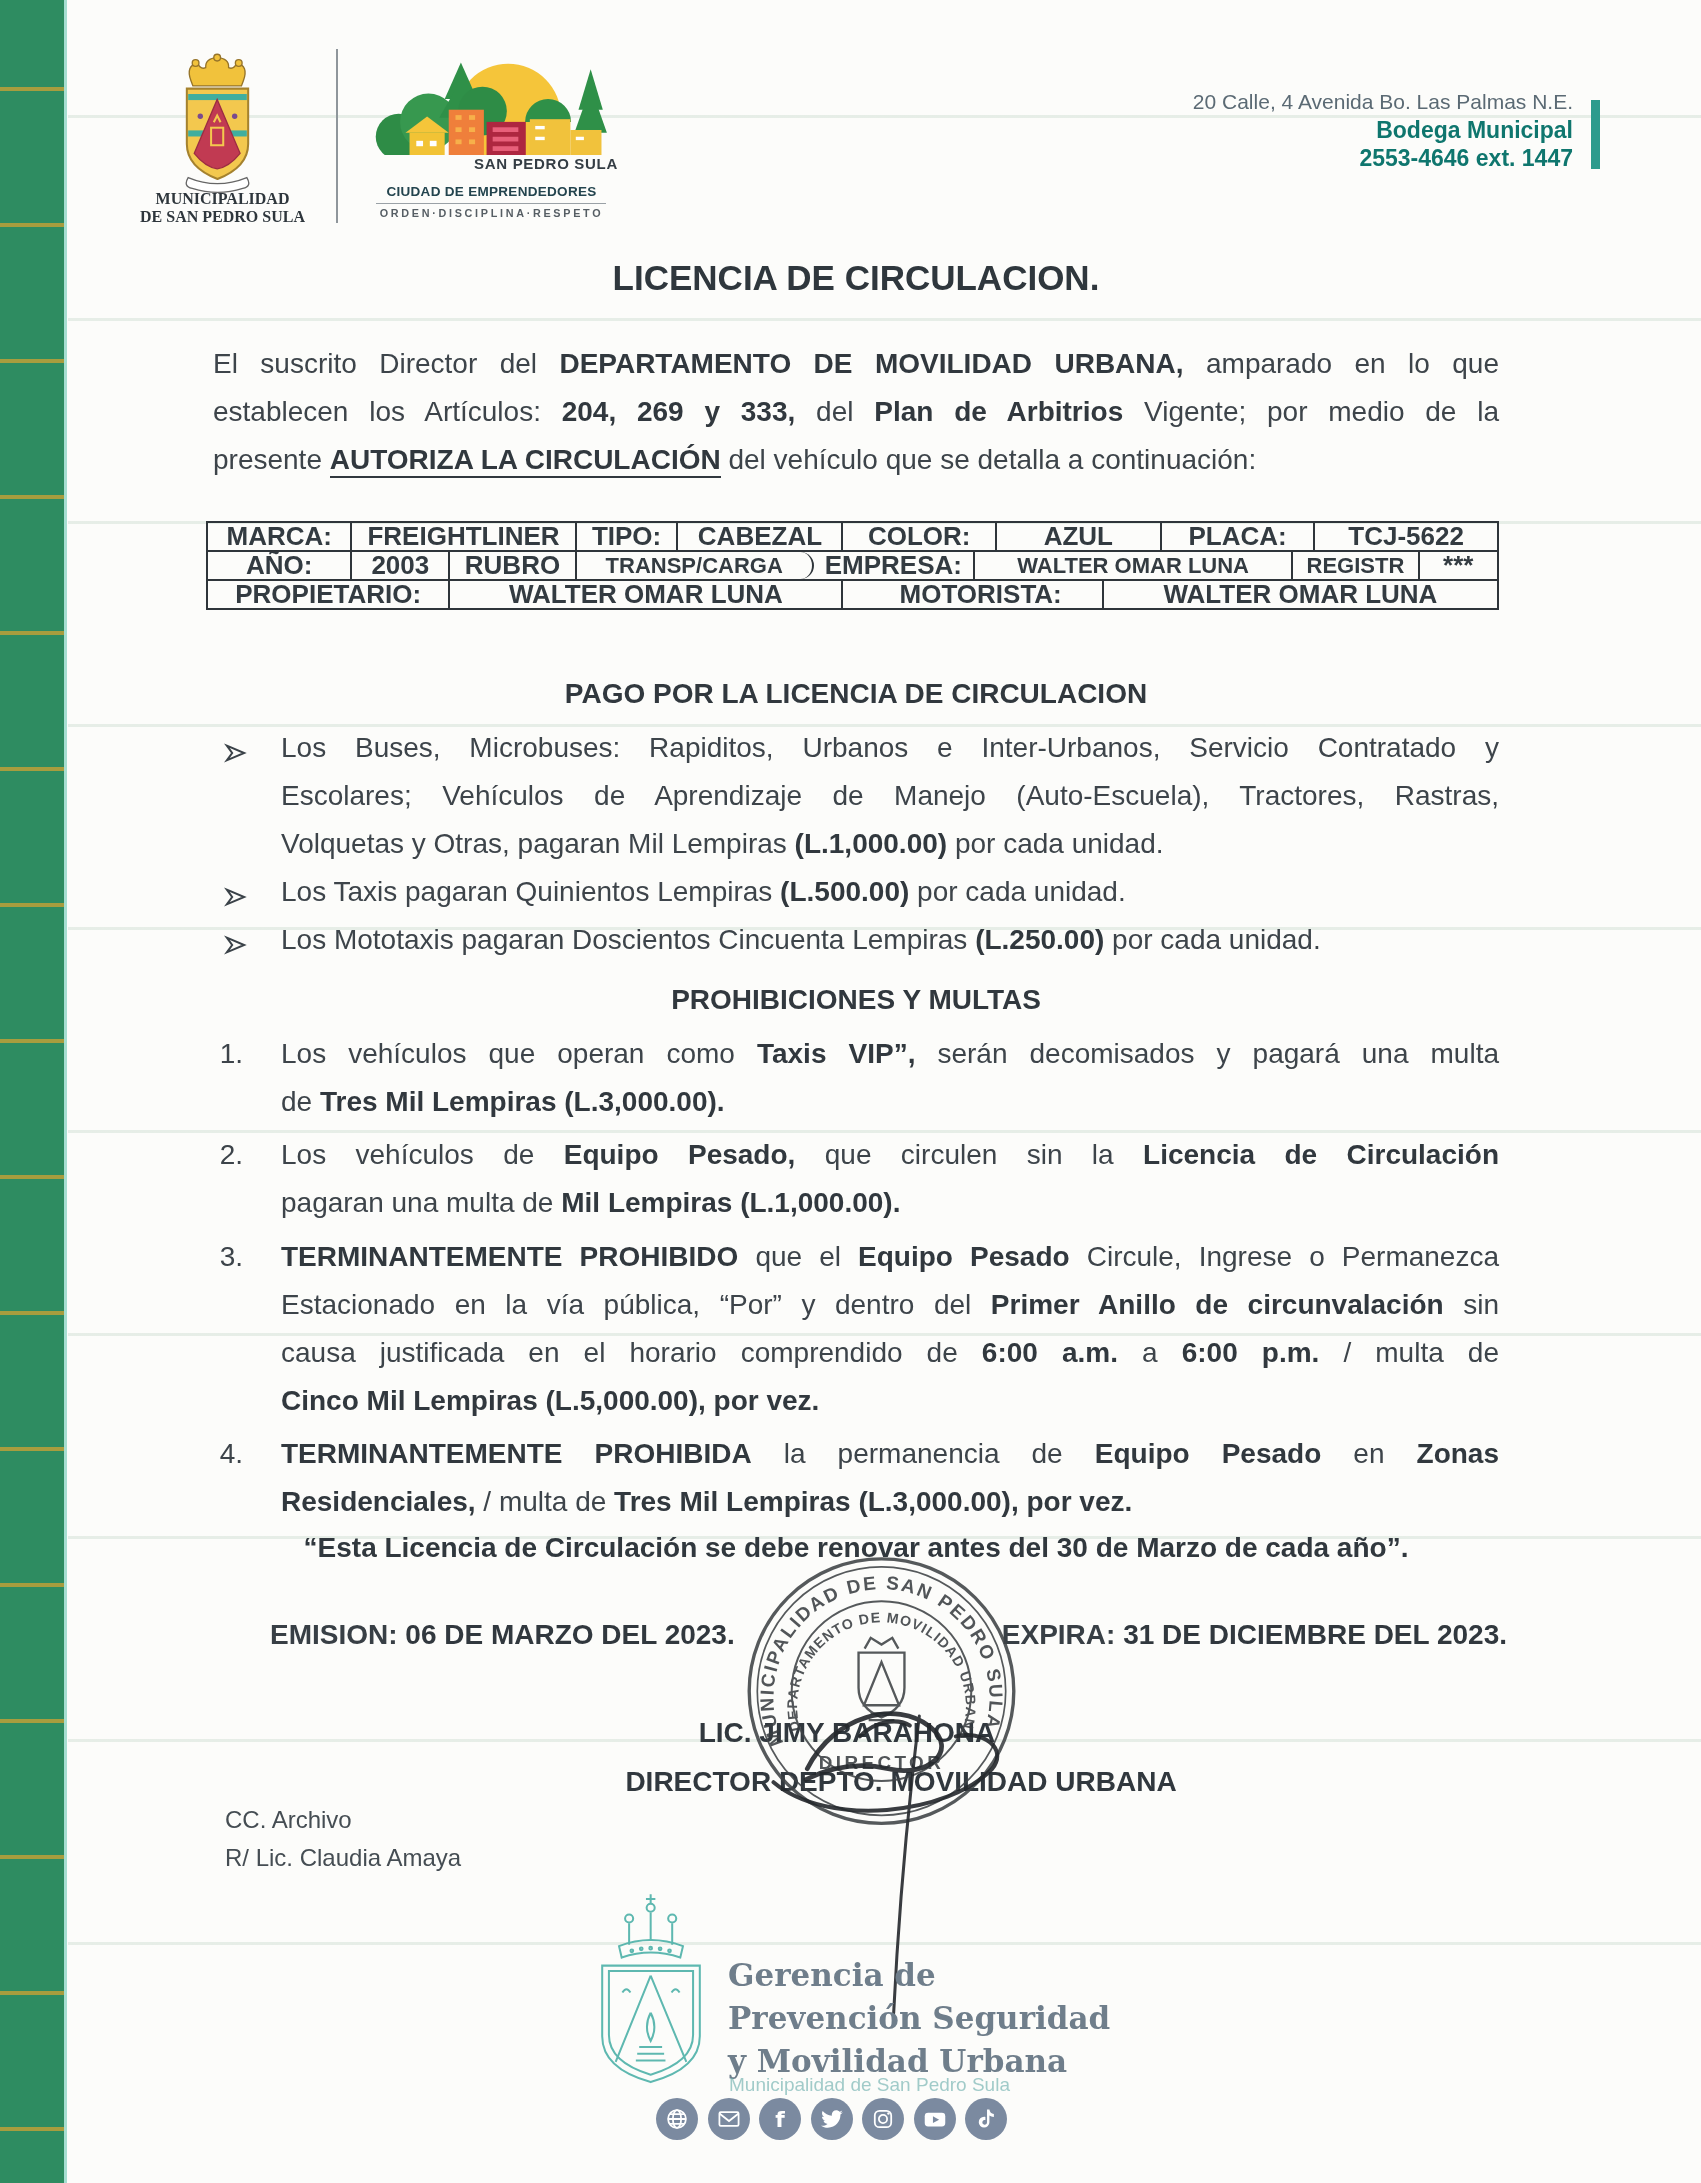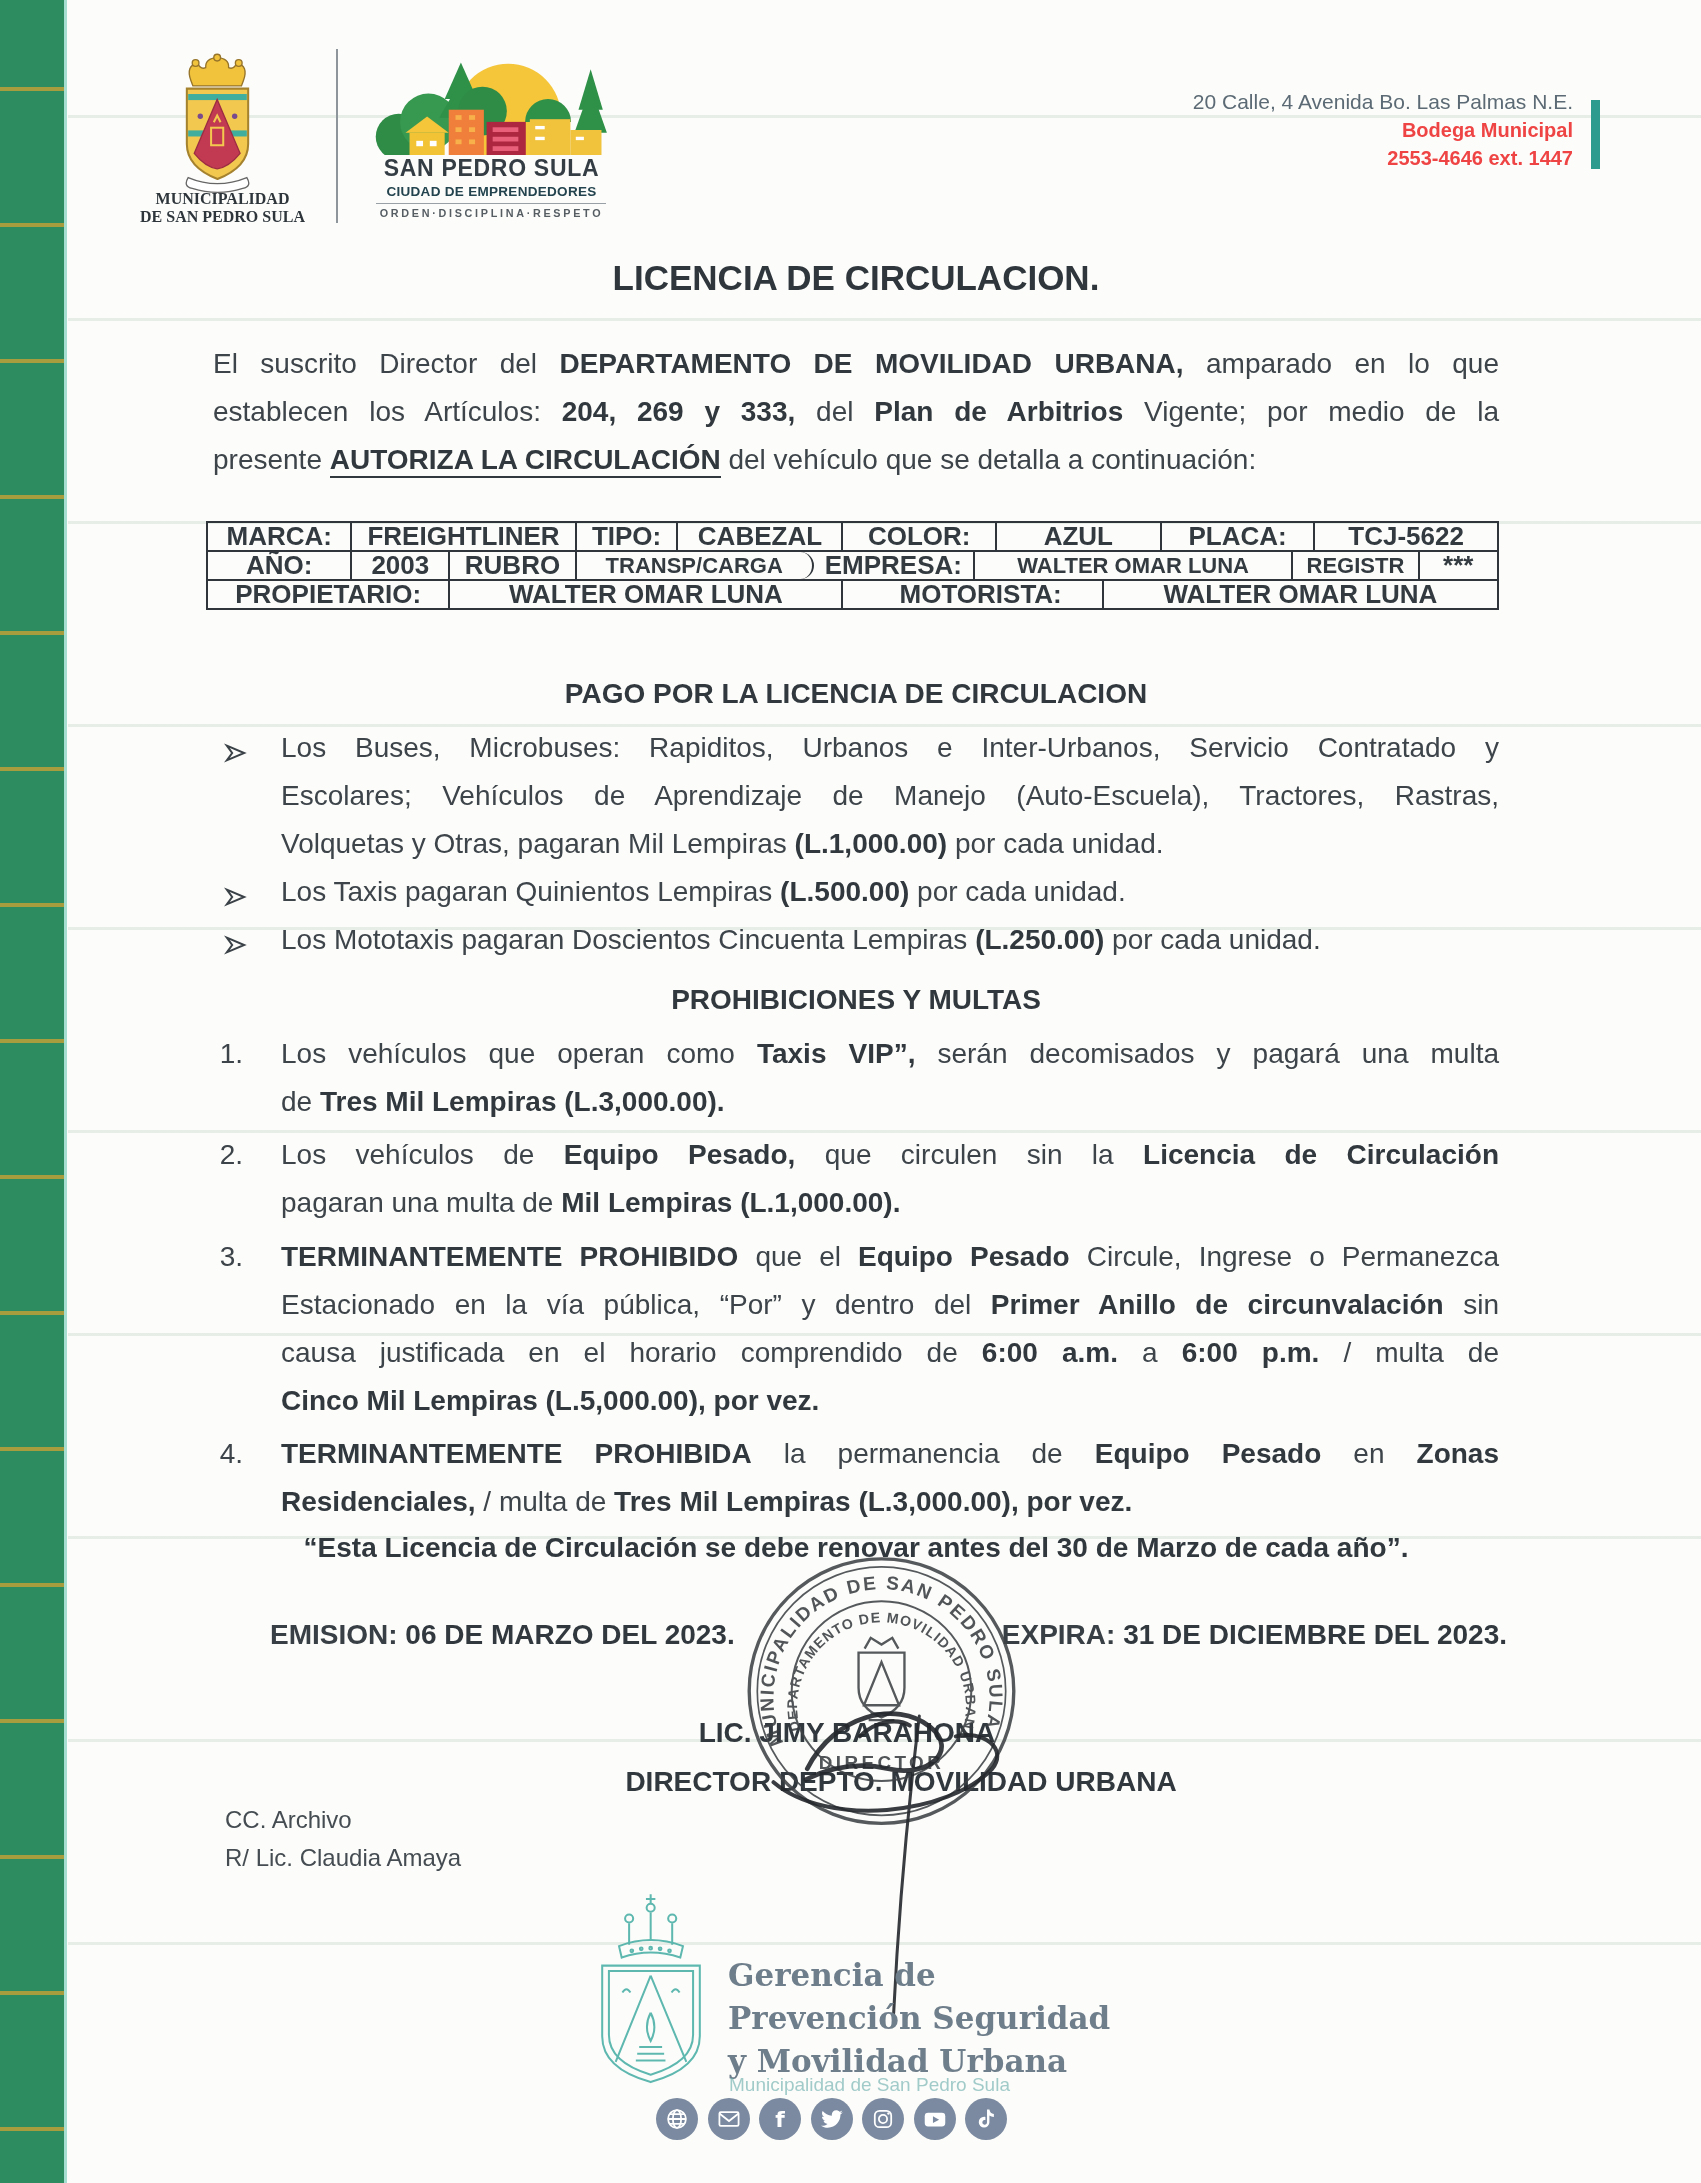--- a/index.html
+++ b/index.html
@@ -10,30 +10,30 @@
          background-image:repeating-linear-gradient(180deg,transparent 0 132px,#a79d3e 132px 136px);
          background-position:0 -45px;}
   .strip-edge{position:absolute;left:64px;top:0;width:3.4px;height:100%;background:#6cc9b5;opacity:.6;}
   .scanlines{position:absolute;left:68px;top:0;right:0;height:100%;pointer-events:none;
          background-image:repeating-linear-gradient(180deg,transparent 0 200px,rgba(120,165,130,.16) 200px 203px);
          background-position:0 -85px;}
   
   .crest-label{position:absolute;left:128px;top:190px;width:189px;text-align:center;
          font-family:"Liberation Serif",serif;font-weight:700;font-size:16px;line-height:18px;color:#2e363c;}
   .divider{position:absolute;left:336px;top:49px;width:2px;height:174px;background:#8f969b;}
-  .sps-title{position:absolute;left:365px;top:155px;width:253px;text-align:center;
-         font-weight:800;font-size:23px;letter-spacing:0.7px;color:#343d44;}
+  .sps-title{position:absolute;left:365px;top:155px;width:253px;text-align:right;
+         font-weight:800;font-size:15px;letter-spacing:0.7px;color:#343d44;}
   .sps-sub{position:absolute;left:365px;top:184px;width:253px;text-align:center;
          font-weight:700;font-size:13.5px;letter-spacing:0.3px;color:#23444e;}
   .sps-rule{position:absolute;left:376px;top:203px;width:230px;height:1.4px;background:#9aa1a6;}
   .sps-motto{position:absolute;left:365px;top:207px;width:253px;text-align:center;
          font-weight:600;font-size:10.8px;letter-spacing:2.7px;color:#565e64;}
   .address{position:absolute;left:1013px;top:88px;width:560px;text-align:right;line-height:28px;}
   .address .a1{font-size:21px;color:#5b6a74;}
-  .address .a2,.address .a3{font-size:20px;font-weight:700;color:#ef4444;}
+  .address .a2,.address .a3{font-size:23px;font-weight:700;color:#0f766e;}
   .tealbar{position:absolute;left:1591px;top:100px;width:8.8px;height:69px;background:#2d9b8d;}
   
   .doc-title{position:absolute;left:213px;top:258px;width:1286px;text-align:center;
          font-size:35px;font-weight:700;color:#2f373d;}
   .intro{position:absolute;left:213px;top:340px;width:1286px;font-size:28px;}
   .tline{line-height:48px;text-align:justify;text-align-last:justify;}
   .tline.last{text-align-last:left;}
   .b{font-weight:700;color:#31383e;}
   .u{border-bottom:2.7px solid #31383e;padding-bottom:1.4px;}
   

